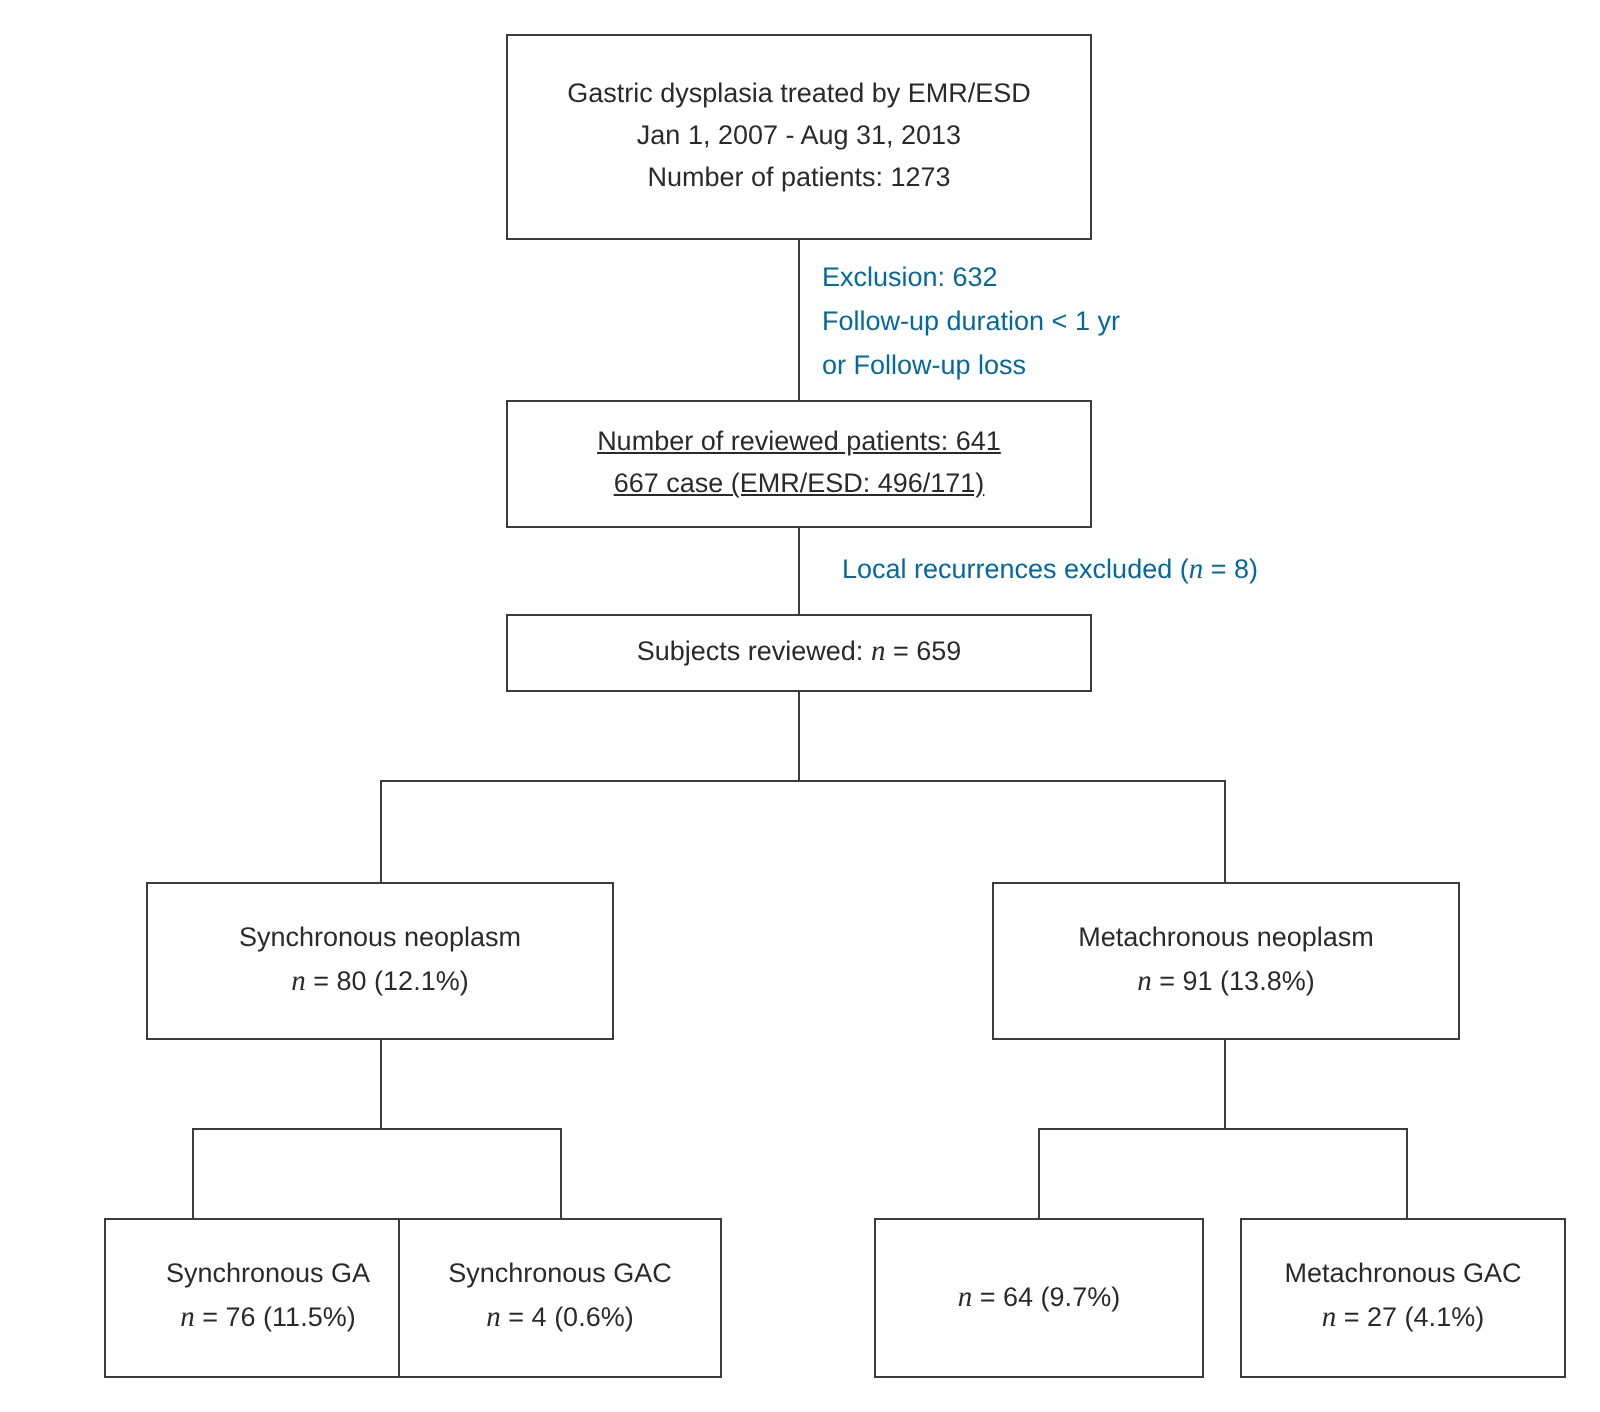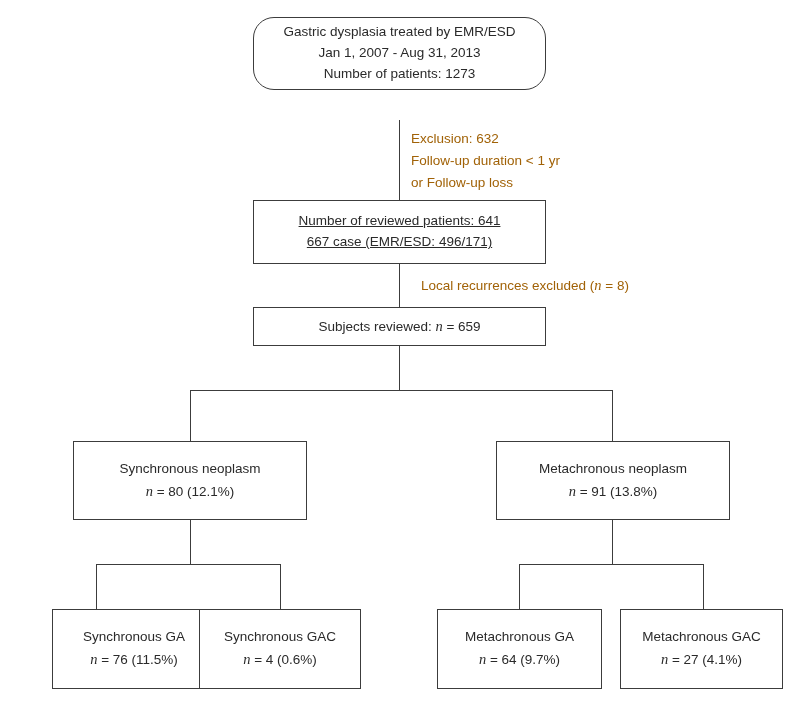--- a/index.html
+++ b/index.html
@@ -32,21 +32,21 @@
     line-height: 1.55;
     text-align: center;
     z-index: 2;
   }
   .node .line {
     white-space: nowrap;
     display: block;
   }
   .annot {
     position: absolute;
-    color: #a16207;
+    color: #0369a1;
     font-size: 13.5px;
     line-height: 1.62;
     text-align: left;
     white-space: nowrap;
     z-index: 2;
   }
   .annot .line { display: block; }
   .conn {
     position: absolute;
     background: #3c3c3c;
@@ -80,21 +80,21 @@
   <div class="conn v" style="left:190px; top:520px; height:44px;"></div>
   <div class="conn h" style="left:96px; top:564px; width:185px;"></div>
   <div class="conn v" style="left:96px; top:564px; height:45px;"></div>
   <div class="conn v" style="left:280px; top:564px; height:45px;"></div>
 
   <div class="conn v" style="left:612px; top:520px; height:44px;"></div>
   <div class="conn h" style="left:519px; top:564px; width:185px;"></div>
   <div class="conn v" style="left:519px; top:564px; height:45px;"></div>
   <div class="conn v" style="left:703px; top:564px; height:45px;"></div>
 
-  <div class="node" style="left:253px; top:17px; width:293px; height:73px;border-radius:21px;">
+  <div class="node" style="left:253px; top:17px; width:293px; height:103px;">
     <span class="line">Gastric dysplasia treated by EMR/ESD</span>
     <span class="line">Jan 1, 2007 - Aug 31, 2013</span>
     <span class="line">Number of patients: 1273</span>
   </div>
 
   <div class="annot" style="left:411px; top:128px; width:260px;">
     <span class="line">Exclusion: 632</span>
     <span class="line">Follow-up duration &lt; 1 yr</span>
     <span class="line">or Follow-up loss</span>
   </div>
@@ -126,21 +126,20 @@
     <span class="line">Synchronous GA</span>
     <span class="line"><i class="var">n</i><span> = 76 (11.5%)</span></span>
   </div>
 
   <div class="node" style="left:199px; top:609px; width:162px; height:80px;">
     <span class="line">Synchronous GAC</span>
     <span class="line"><i class="var">n</i><span> = 4 (0.6%)</span></span>
   </div>
 
   <div class="node" style="left:437px; top:609px; width:165px; height:80px;">
-    <span class="line">Metachronous GA</span>
     <span class="line"><i class="var">n</i><span> = 64 (9.7%)</span></span>
   </div>
 
   <div class="node" style="left:620px; top:609px; width:163px; height:80px;">
     <span class="line">Metachronous GAC</span>
     <span class="line"><i class="var">n</i><span> = 27 (4.1%)</span></span>
   </div>
 
 </div>
 

